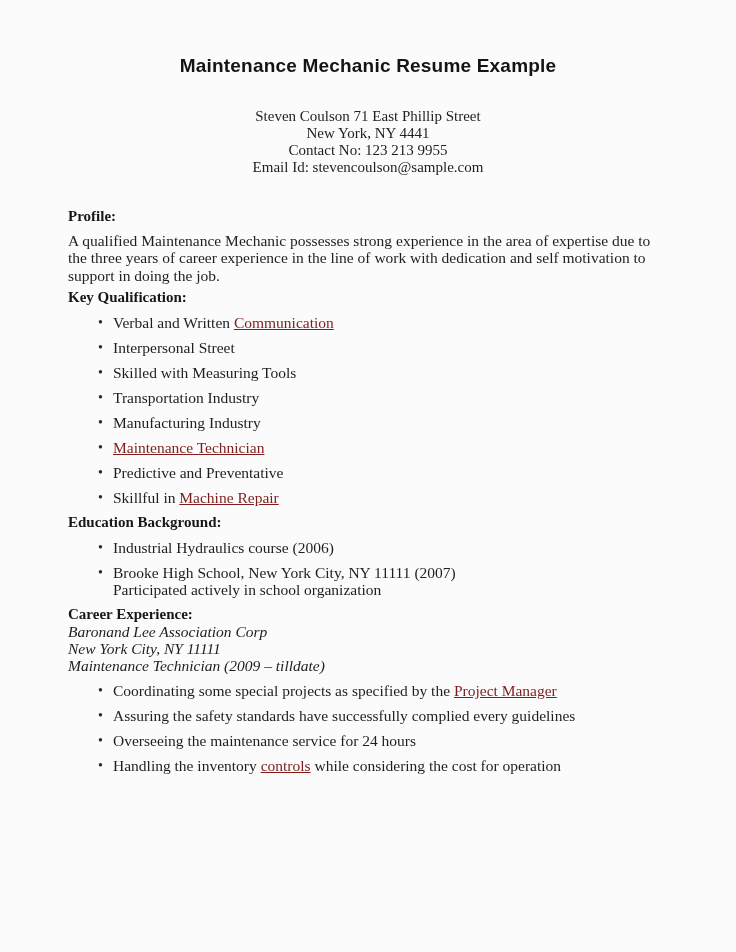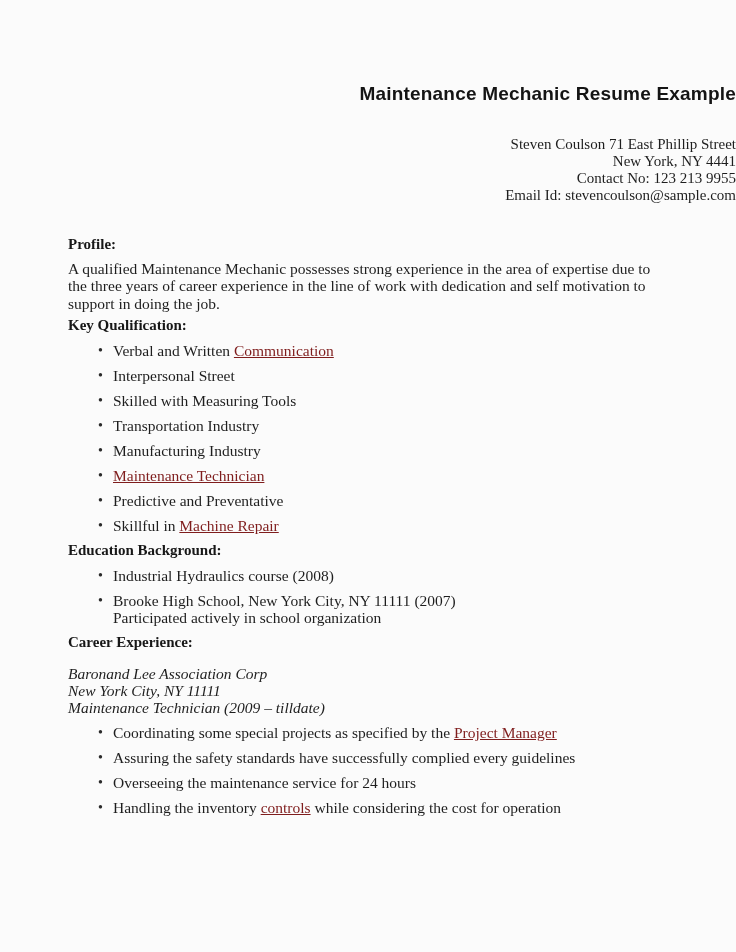--- a/index.html
+++ b/index.html
@@ -14,32 +14,32 @@
     font-family: "Liberation Serif", serif;
     color: #1e1e1e;
     -webkit-font-smoothing: antialiased;
   }
   .page {
     width: 736px;
     height: 952px;
     box-sizing: border-box;
   }
   .doc-title {
-    padding-top: 84px;
-    text-align: right;
+    padding-top: 56px;
+    text-align: center;
     font-family: "Liberation Sans", sans-serif;
     font-weight: bold;
     font-size: 19px;
     line-height: 20px;
     color: #141414;
     letter-spacing: 0.2px;
   }
   .contact-block {
     margin-top: 32px;
-    text-align: right;
+    text-align: center;
     font-size: 15px;
     line-height: 17px;
   }
   .content {
     margin: 32px 66px 0 68px;
     font-size: 15.5px;
   }
   .section-heading {
     font-weight: bold;
     font-size: 15px;
@@ -65,21 +65,21 @@
   ul.bullet-list > li::before {
     content: "\2022";
     position: absolute;
     left: 30px;
     top: 0;
     font-size: 14px;
     line-height: 17px;
     color: #2a2a2a;
   }
   .employer-block {
-    margin-top: 14px;
+    margin-top: 0;
     font-style: italic;
     line-height: 17px;
   }
   a.doclink {
     color: #7f1d1d;
     text-decoration: underline;
     cursor: pointer;
   }
   .section { margin-top: 5px; }
   .section + .section { margin-top: 5px; }
@@ -132,21 +132,21 @@
           <li>
             <div><span>Skillful in </span><a href="#" class="doclink">Machine Repair</a></div>
           </li>
         </ul>
     </div>
 
     <div class="section">
       <div class="section-heading">Education Background:</div>
       <ul class="bullet-list">
           <li>
-            <div><span>Industrial Hydraulics course (2008)</span></div>
+            <div><span>Industrial Hydraulics course (2006)</span></div>
           </li>
           <li>
             <div><span>Brooke High School, New York City, NY 11111 (2007)</span></div>
             <div><span>Participated actively in school organization</span></div>
           </li>
         </ul>
     </div>
 
     <div class="section">
       <div class="section-heading">Career Experience:</div>

